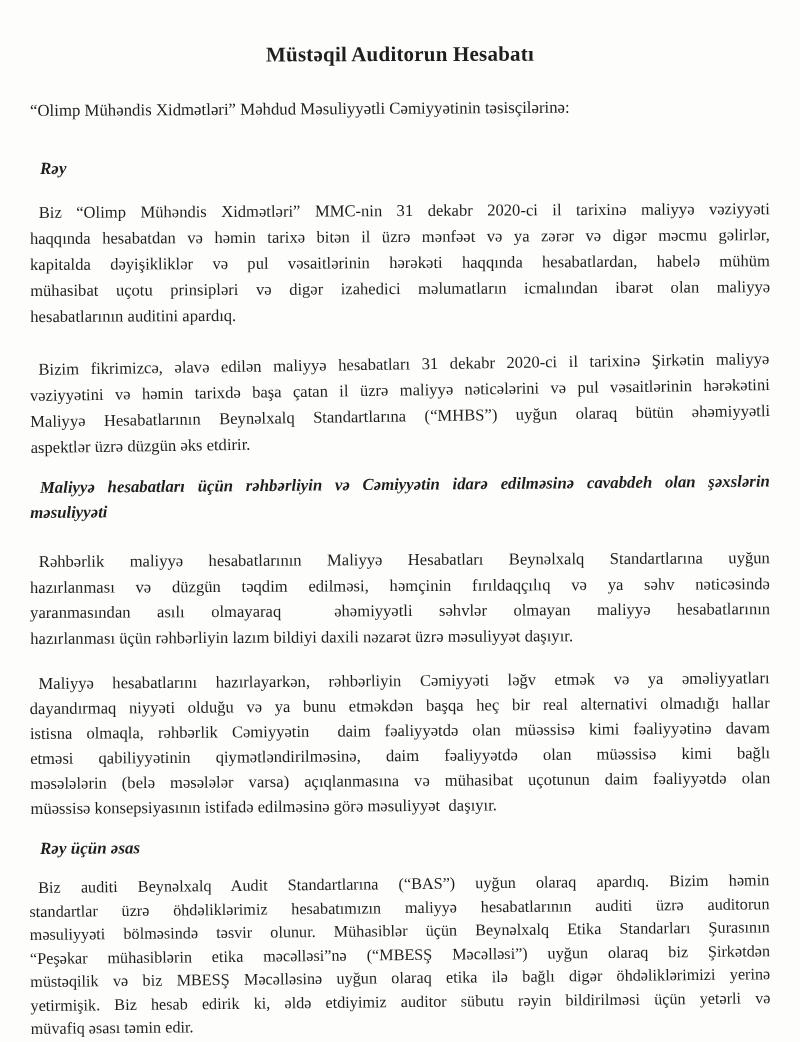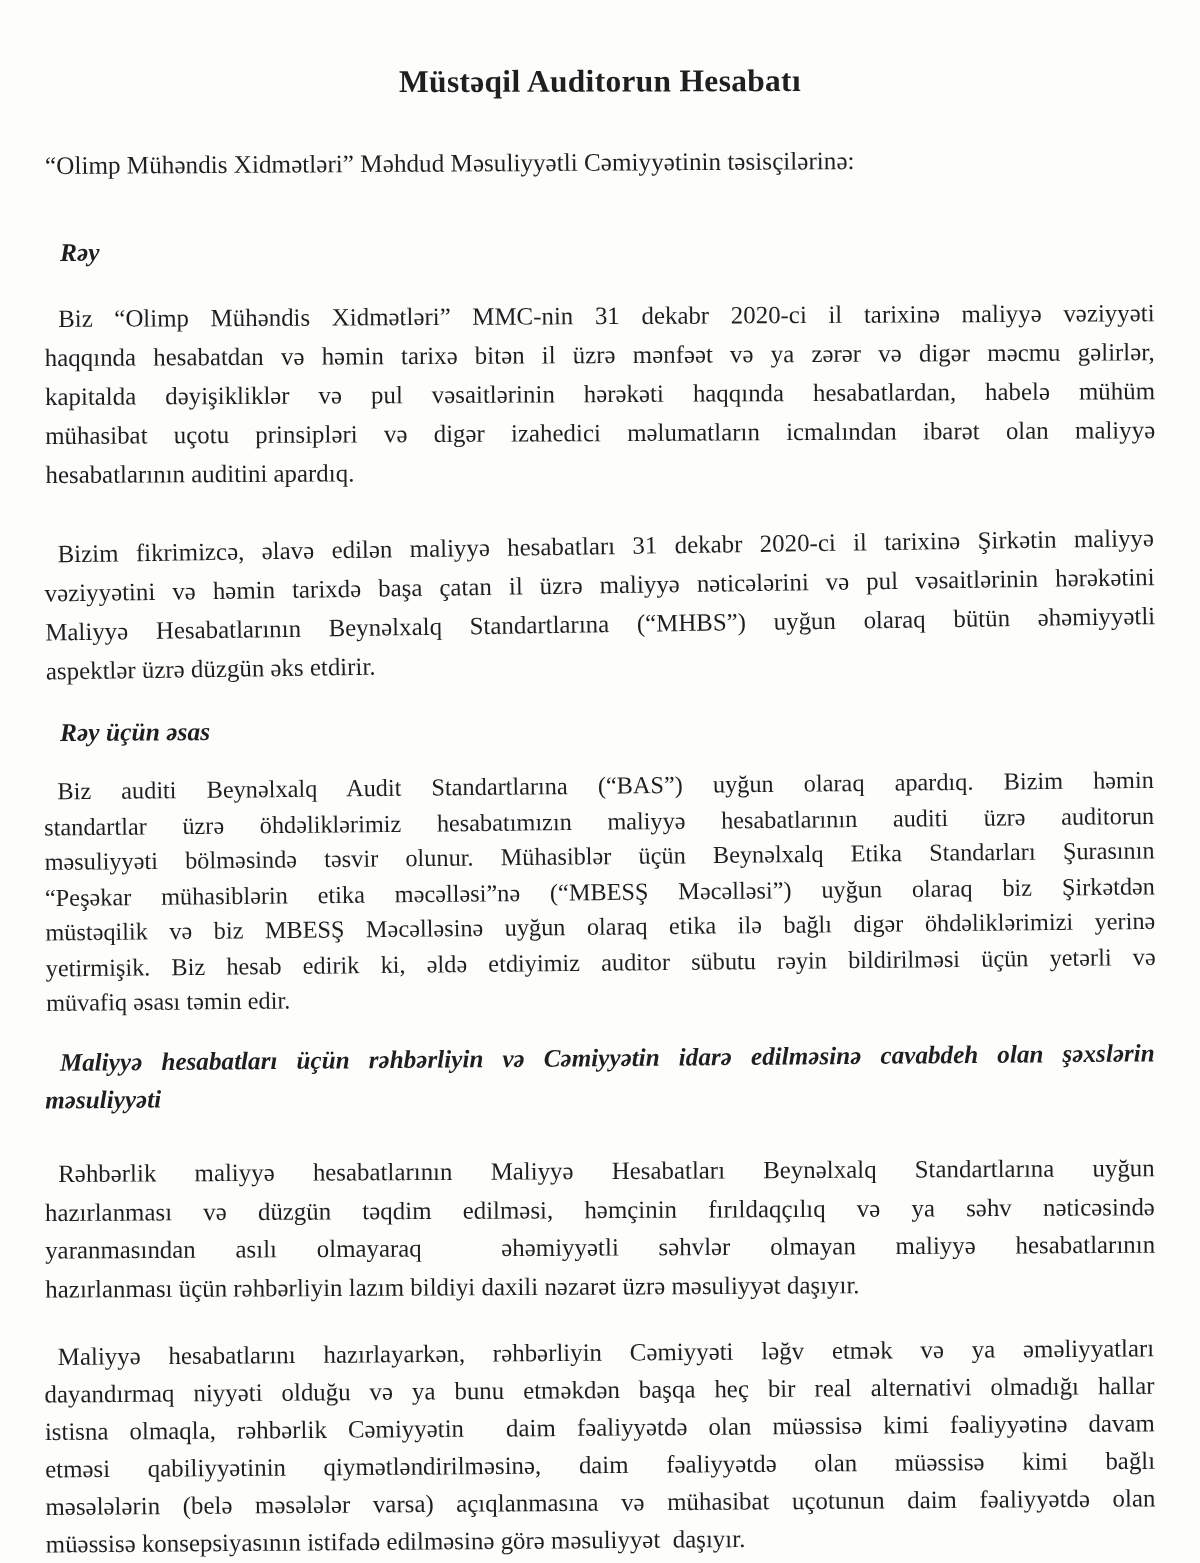--- a/index.html
+++ b/index.html
@@ -79,48 +79,48 @@
       </div>
     <div class="block para p1b">
         <div class="line">Bizim fikrimizcə, əlavə edilən maliyyə hesabatları 31 dekabr 2020-ci il tarixinə Şirkətin maliyyə</div>
         <div class="line">vəziyyətini və həmin tarixdə başa çatan il üzrə maliyyə nəticələrini və pul vəsaitlərinin hərəkətini</div>
         <div class="line">Maliyyə Hesabatlarının Beynəlxalq Standartlarına (“MHBS”) uyğun olaraq bütün əhəmiyyətli</div>
         <div class="line line-last">aspektlər üzrə düzgün əks etdirir.</div>
       </div>
   </section>
 
   <section>
-    <div class="block heading h2a">
-        <div class="line line-last">Rəy üçün əsas</div>
-      </div>
-    <div class="block para p2a">
-        <div class="line">Biz auditi Beynəlxalq Audit Standartlarına (“BAS”) uyğun olaraq apardıq. Bizim həmin</div>
-        <div class="line">standartlar üzrə öhdəliklərimiz hesabatımızın maliyyə hesabatlarının auditi üzrə auditorun</div>
-        <div class="line">məsuliyyəti bölməsində təsvir olunur. Mühasiblər üçün Beynəlxalq Etika Standarları Şurasının</div>
-        <div class="line">“Peşəkar mühasiblərin etika məcəlləsi”nə (“MBESŞ Məcəlləsi”) uyğun olaraq biz Şirkətdən</div>
-        <div class="line">müstəqilik və biz MBESŞ Məcəlləsinə uyğun olaraq etika ilə bağlı digər öhdəliklərimizi yerinə</div>
-        <div class="line">yetirmişik. Biz hesab edirik ki, əldə etdiyimiz auditor sübutu rəyin bildirilməsi üçün yetərli və</div>
-        <div class="line line-last">müvafiq əsası təmin edir.</div>
-      </div>
-  </section>
-
-  <section>
     <div class="block heading h3a">
         <div class="line">Maliyyə hesabatları üçün rəhbərliyin və Cəmiyyətin idarə edilməsinə cavabdeh olan şəxslərin</div>
         <div class="line line-last">məsuliyyəti</div>
       </div>
     <div class="block para p3a">
         <div class="line">Rəhbərlik maliyyə hesabatlarının Maliyyə Hesabatları Beynəlxalq Standartlarına uyğun</div>
         <div class="line">hazırlanması və düzgün təqdim edilməsi, həmçinin fırıldaqçılıq və ya səhv nəticəsində</div>
         <div class="line">yaranmasından asılı olmayaraq&nbsp; əhəmiyyətli səhvlər olmayan maliyyə hesabatlarının</div>
         <div class="line line-last">hazırlanması üçün rəhbərliyin lazım bildiyi daxili nəzarət üzrə məsuliyyət daşıyır.</div>
       </div>
     <div class="block para p3b">
         <div class="line">Maliyyə hesabatlarını hazırlayarkən, rəhbərliyin Cəmiyyəti ləğv etmək və ya əməliyyatları</div>
         <div class="line">dayandırmaq niyyəti olduğu və ya bunu etməkdən başqa heç bir real alternativi olmadığı hallar</div>
         <div class="line">istisna olmaqla, rəhbərlik Cəmiyyətin&nbsp; daim fəaliyyətdə olan müəssisə kimi fəaliyyətinə davam</div>
         <div class="line">etməsi qabiliyyətinin qiymətləndirilməsinə, daim fəaliyyətdə olan müəssisə kimi bağlı</div>
         <div class="line">məsələlərin (belə məsələlər varsa) açıqlanmasına və mühasibat uçotunun daim fəaliyyətdə olan</div>
         <div class="line line-last">müəssisə konsepsiyasının istifadə edilməsinə görə məsuliyyət&nbsp; daşıyır.</div>
       </div>
   </section>
 
+  <section>
+    <div class="block heading h2a">
+        <div class="line line-last">Rəy üçün əsas</div>
+      </div>
+    <div class="block para p2a">
+        <div class="line">Biz auditi Beynəlxalq Audit Standartlarına (“BAS”) uyğun olaraq apardıq. Bizim həmin</div>
+        <div class="line">standartlar üzrə öhdəliklərimiz hesabatımızın maliyyə hesabatlarının auditi üzrə auditorun</div>
+        <div class="line">məsuliyyəti bölməsində təsvir olunur. Mühasiblər üçün Beynəlxalq Etika Standarları Şurasının</div>
+        <div class="line">“Peşəkar mühasiblərin etika məcəlləsi”nə (“MBESŞ Məcəlləsi”) uyğun olaraq biz Şirkətdən</div>
+        <div class="line">müstəqilik və biz MBESŞ Məcəlləsinə uyğun olaraq etika ilə bağlı digər öhdəliklərimizi yerinə</div>
+        <div class="line">yetirmişik. Biz hesab edirik ki, əldə etdiyimiz auditor sübutu rəyin bildirilməsi üçün yetərli və</div>
+        <div class="line line-last">müvafiq əsası təmin edir.</div>
+      </div>
+  </section>
+
 </div>
 
 </body></html>

